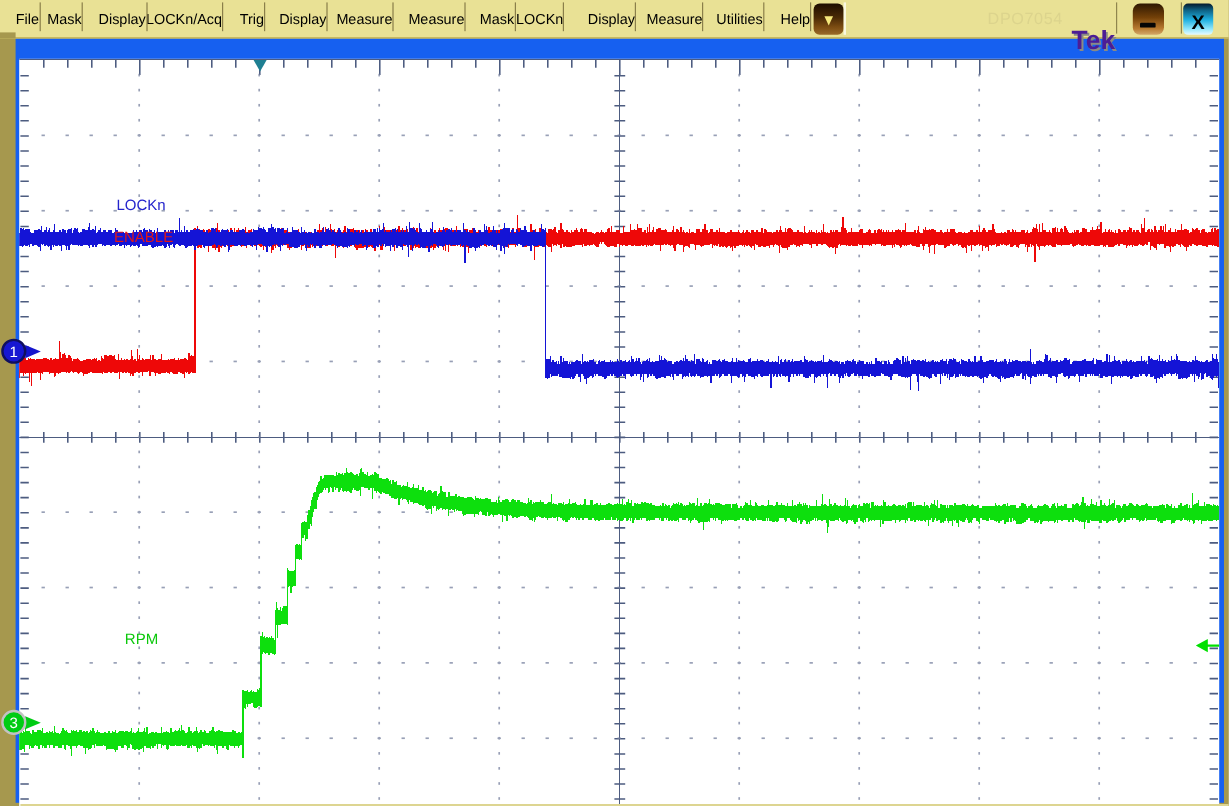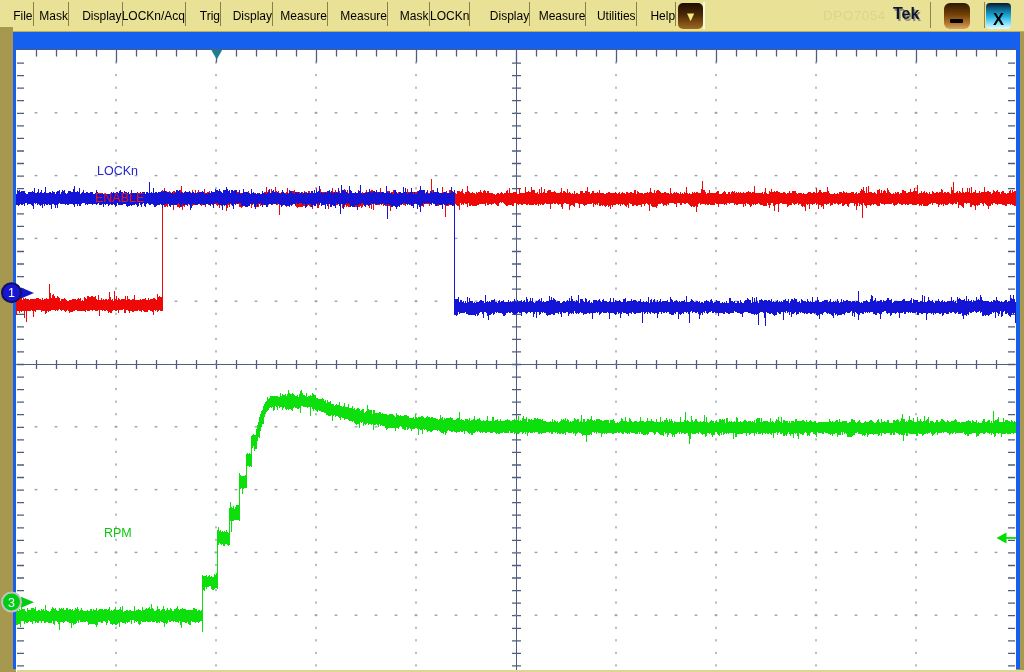--- a/index.html
+++ b/index.html
@@ -1,20 +1,20 @@
 <!DOCTYPE html>
 <html><head><meta charset="utf-8"><style>
 *{margin:0;padding:0;box-sizing:border-box}
 body{width:1024px;height:672px;overflow:hidden;background:#a6984e;font-family:"Liberation Sans",sans-serif;position:relative}
 #menubar{position:absolute;left:0;top:0;width:1024px;height:32px;background:#e9e195;border-bottom:1px solid #c0ae52}
 .mi{position:absolute;top:0;height:31px;line-height:33px;text-align:right;font-size:12px;color:#000}
 .ms{position:absolute;top:2px;height:24px;width:1px;background:#8a7f4a}
 #corner{position:absolute;left:0;top:27px;width:13px;height:5px;background:#a6984e}
 #dpo{position:absolute;left:823px;top:8px;font-size:13.5px;color:#dcd48d;letter-spacing:0.5px}
-#tek{position:absolute;left:893px;top:5px;font-size:16px;font-weight:bold;color:#0f172a;text-shadow:1.5px 1.5px 0 #8a8a84}
+#tek{position:absolute;left:893px;top:21px;font-size:22px;font-weight:bold;color:#4c1d95;text-shadow:1.5px 1.5px 0 #8a8a84}
 .vsep{position:absolute;top:2px;height:26px;width:1px;background:#8f854e}
 #drop{position:absolute;left:678px;top:3px;width:25px;height:26px;border-radius:5px;
  background:linear-gradient(#1d0d00,#4a2a06 45%,#7c4c12 75%,#9a6a28);text-align:center}
 
 #minb{position:absolute;left:944px;top:3px;width:26px;height:26px;border-radius:6px;
  background:linear-gradient(#2e1802,#744108 45%,#b87a30 80%,#d2a868)}
 #minb div{position:absolute;left:6px;top:16px;width:13px;height:3.5px;background:#050505;border-radius:1px}
 #closeb{position:absolute;left:986px;top:3px;width:25px;height:26px;border-radius:4px;
  background:linear-gradient(#05192b,#0d5e80 20%,#1fb0e0 52%,#8ce4fa 80%,#e8fbff);text-align:center;
  font-weight:bold;font-size:16.5px;color:#000;line-height:32px}

